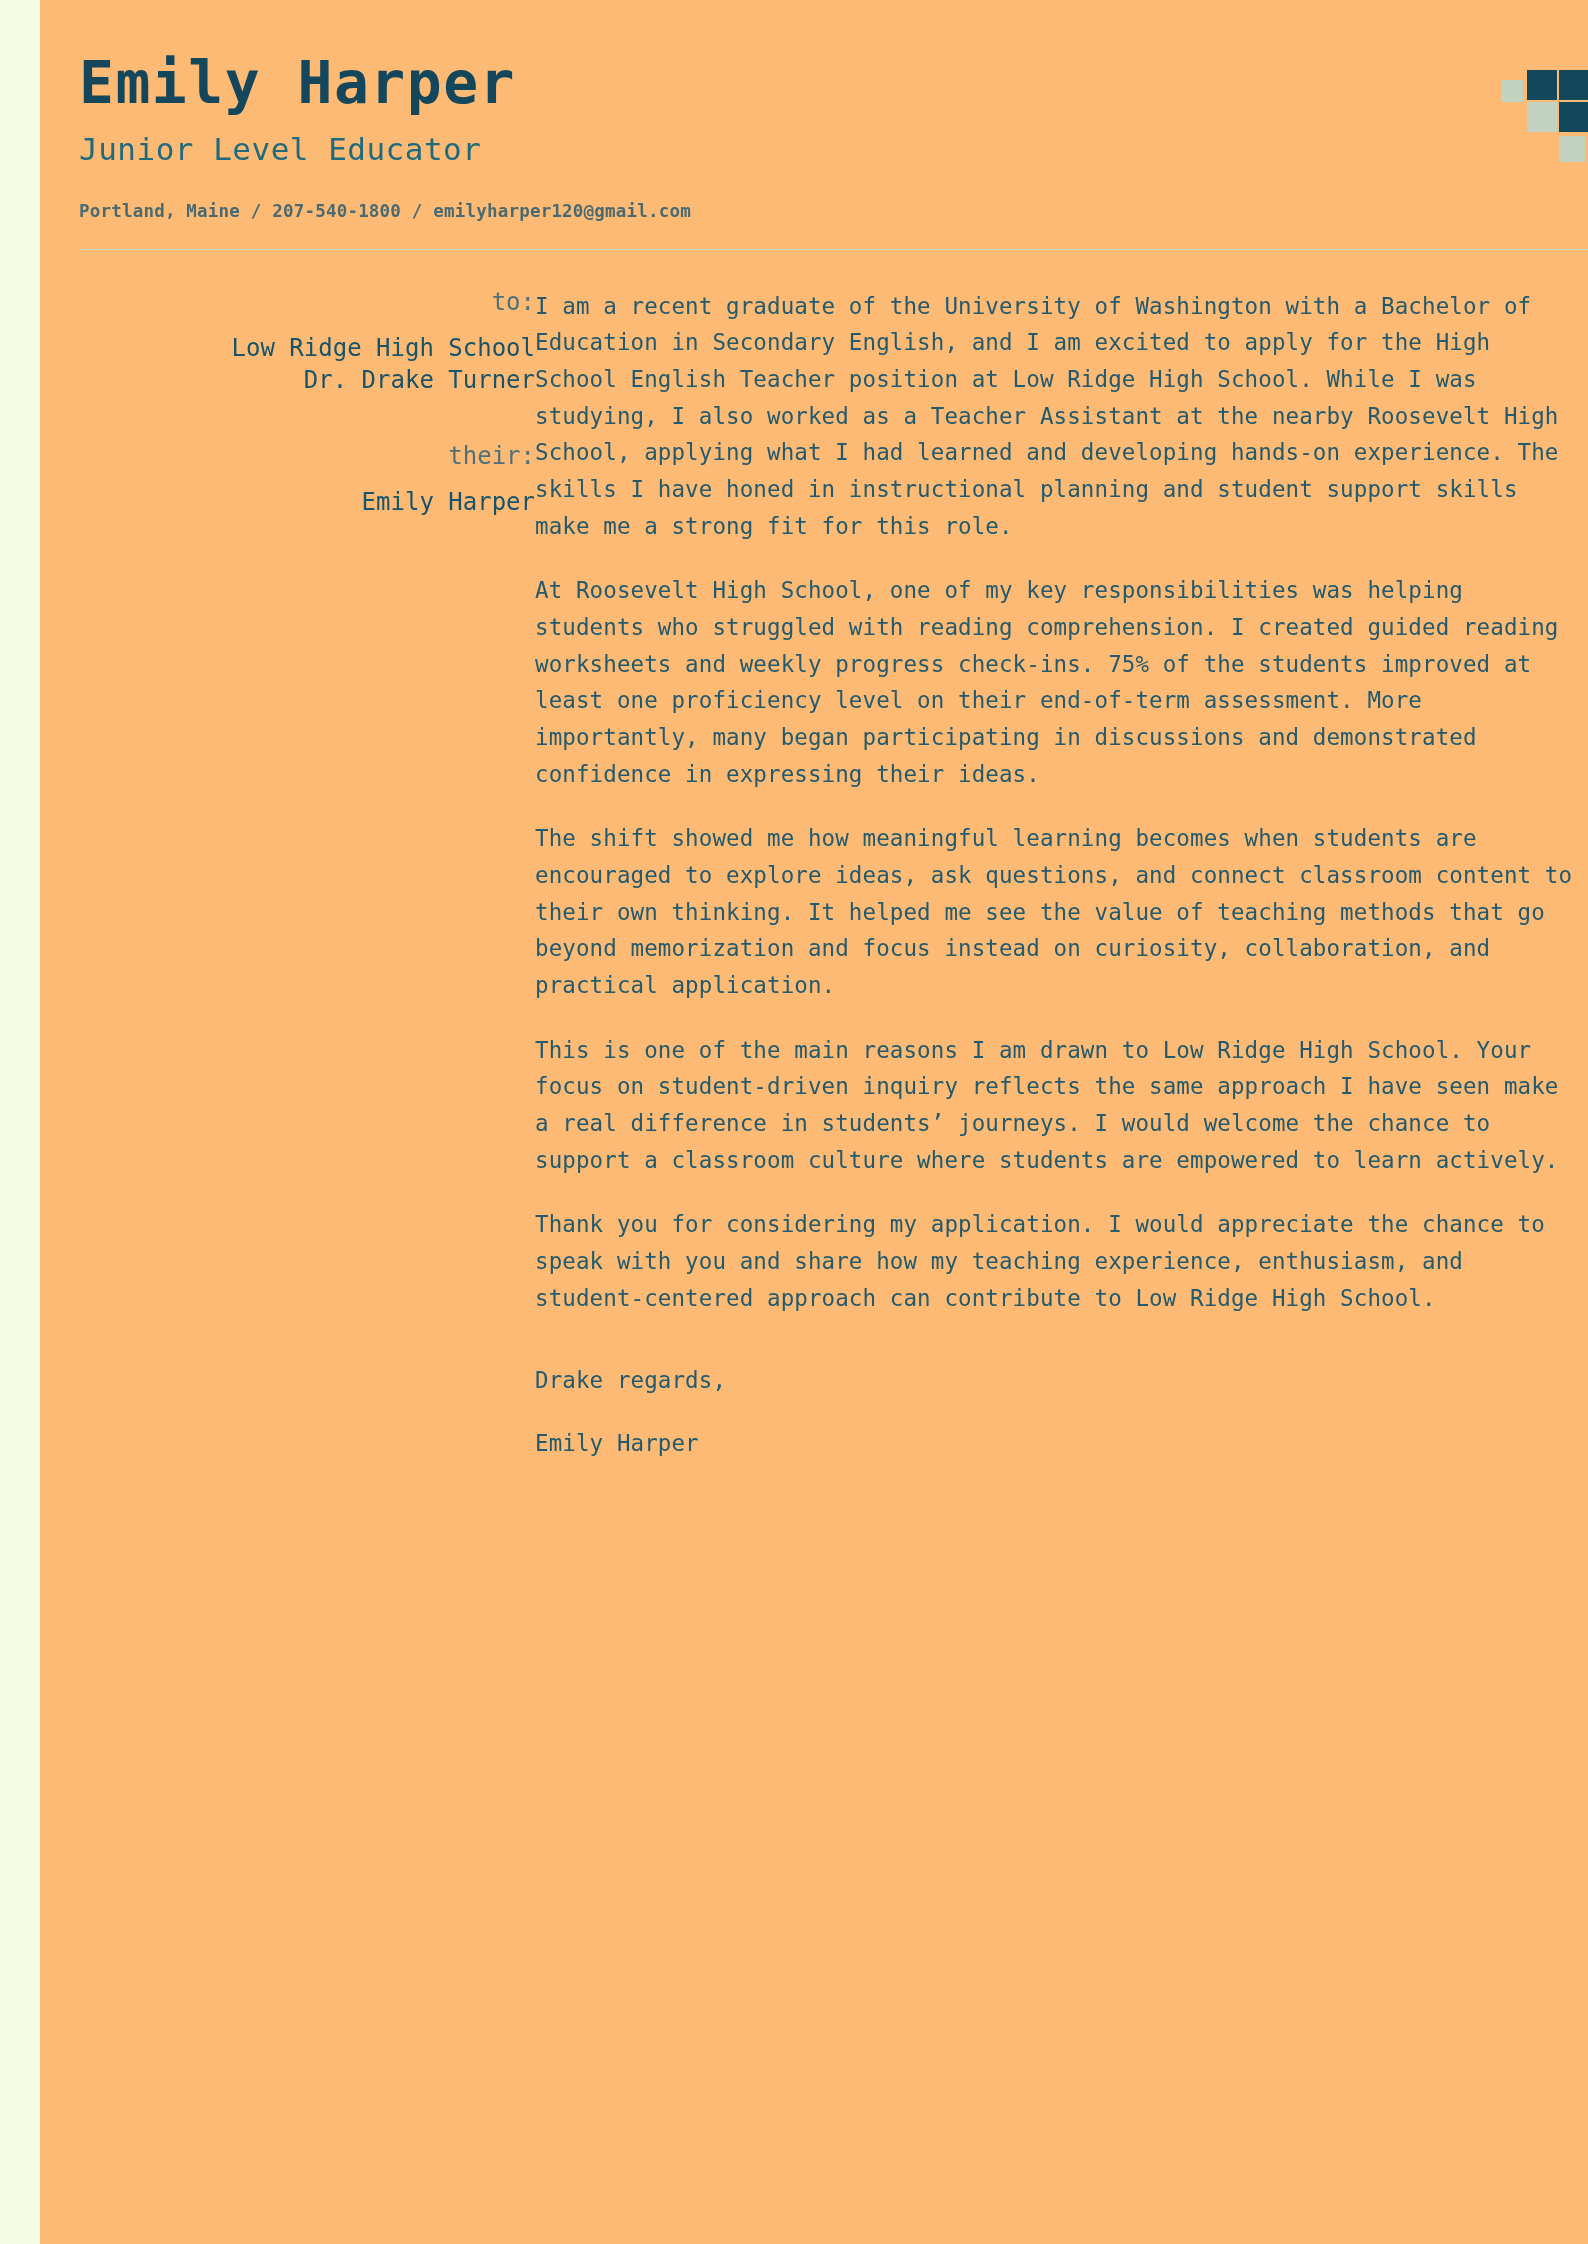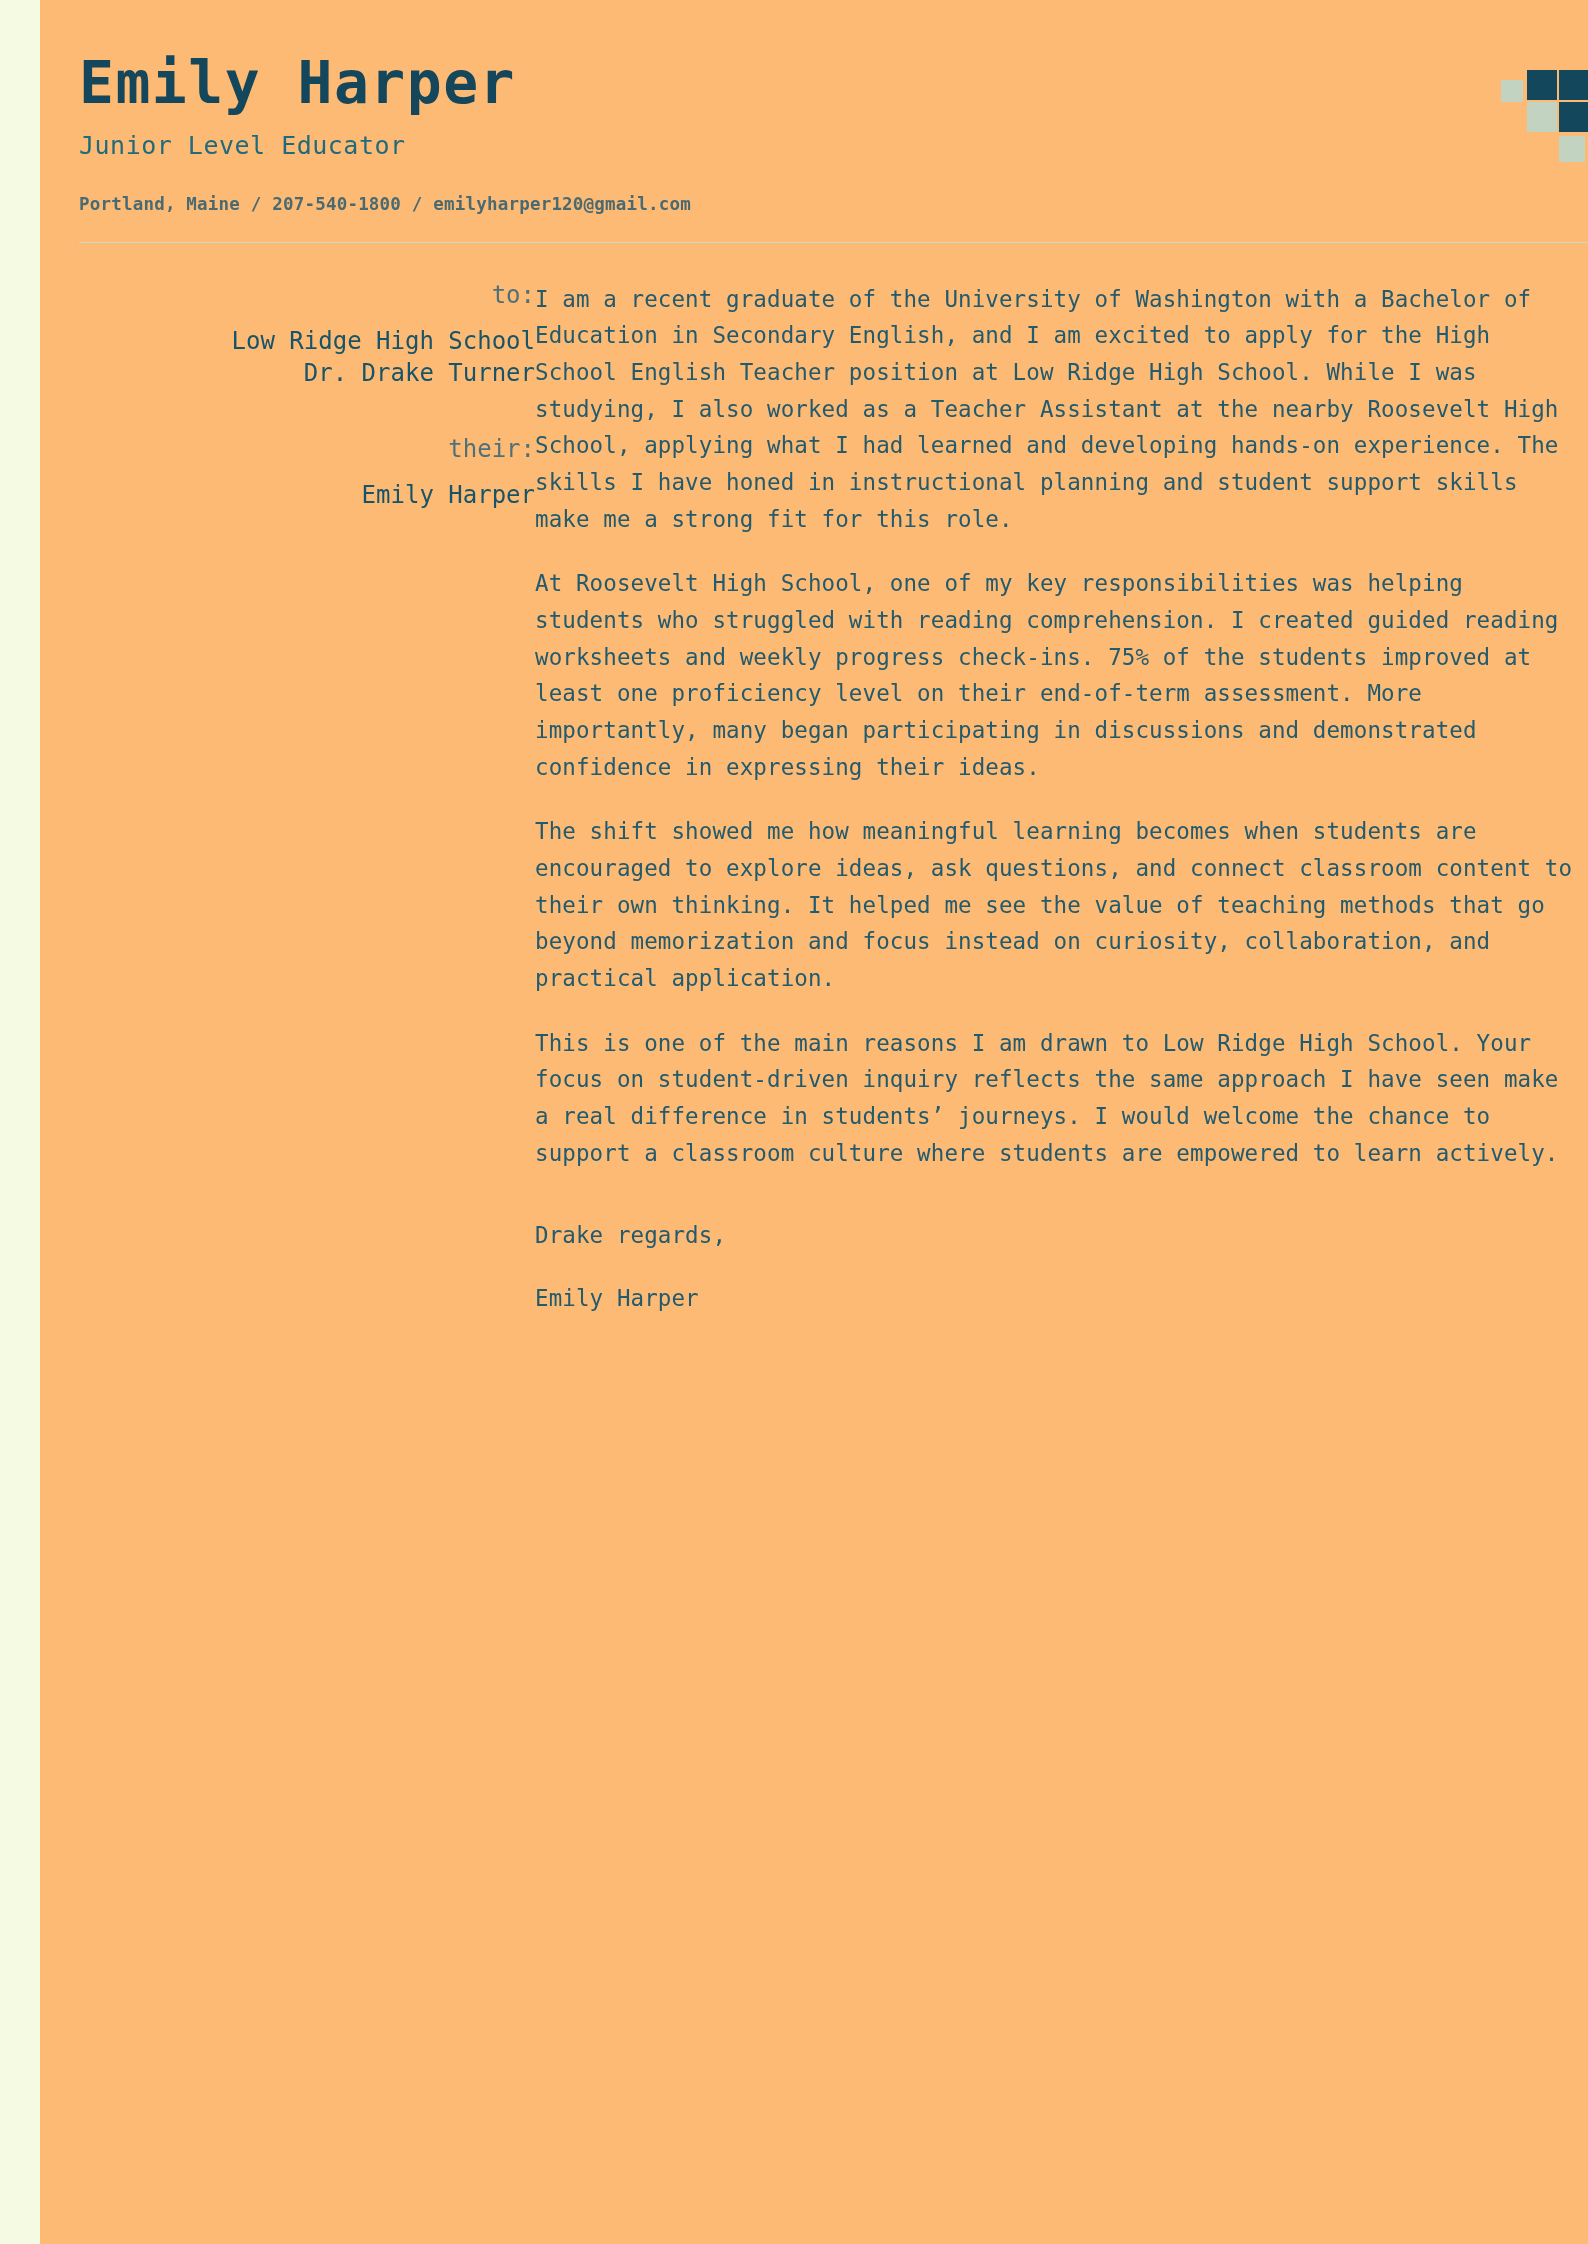--- a/index.html
+++ b/index.html
@@ -31,21 +31,21 @@
   }
   .name {
     font-size: 58px;
     font-weight: bold;
     letter-spacing: 1.5px;
     color: #14475c;
     margin: 0;
     line-height: 1.15;
   }
   .subtitle {
-    font-size: 25px;
+    font-size: 31px;
     color: #1f6a7d;
     margin-top: 14px;
     letter-spacing: 0.5px;
   }
   .contact {
     font-size: 17.5px;
     color: #4a6a72;
     margin-top: 34px;
     letter-spacing: 0.2px;
     font-weight: bold;
@@ -149,18 +149,19 @@
         <div class="side-label">their:</div>
         <div class="side-value">Emily Harper</div>
       </div>
     </aside>
 
     <section class="letter">
       <p>I am a recent graduate of the University of Washington with a Bachelor of Education in Secondary English, and I am excited to apply for the High School English Teacher position at Low Ridge High School. While I was studying, I also worked as a Teacher Assistant at the nearby Roosevelt High School, applying what I had learned and developing hands-on experience. The skills I have honed in instructional planning and student support skills make me a strong fit for this role.</p>
       <p>At Roosevelt High School, one of my key responsibilities was helping students who struggled with reading comprehension. I created guided reading worksheets and weekly progress check-ins. 75% of the students improved at least one proficiency level on their end-of-term assessment. More importantly, many began participating in discussions and demonstrated confidence in expressing their ideas.</p>
       <p>The shift showed me how meaningful learning becomes when students are encouraged to explore ideas, ask questions, and connect classroom content to their own thinking. It helped me see the value of teaching methods that go beyond memorization and focus instead on curiosity, collaboration, and practical application.</p>
       <p>This is one of the main reasons I am drawn to Low Ridge High School. Your focus on student-driven inquiry reflects the same approach I have seen make a real difference in students’ journeys. I would welcome the chance to support a classroom culture where students are empowered to learn actively.</p>
+      <p>Thank you for considering my application. I would appreciate the chance to speak with you and share how my teaching experience, enthusiasm, and student-centered approach can contribute to Low Ridge High School.</p>
       <p class="closing">Drake regards,</p>
       <p class="signature">Emily Harper</p>
     </section>
 
   </div>
 </div>
 
 </body></html>

